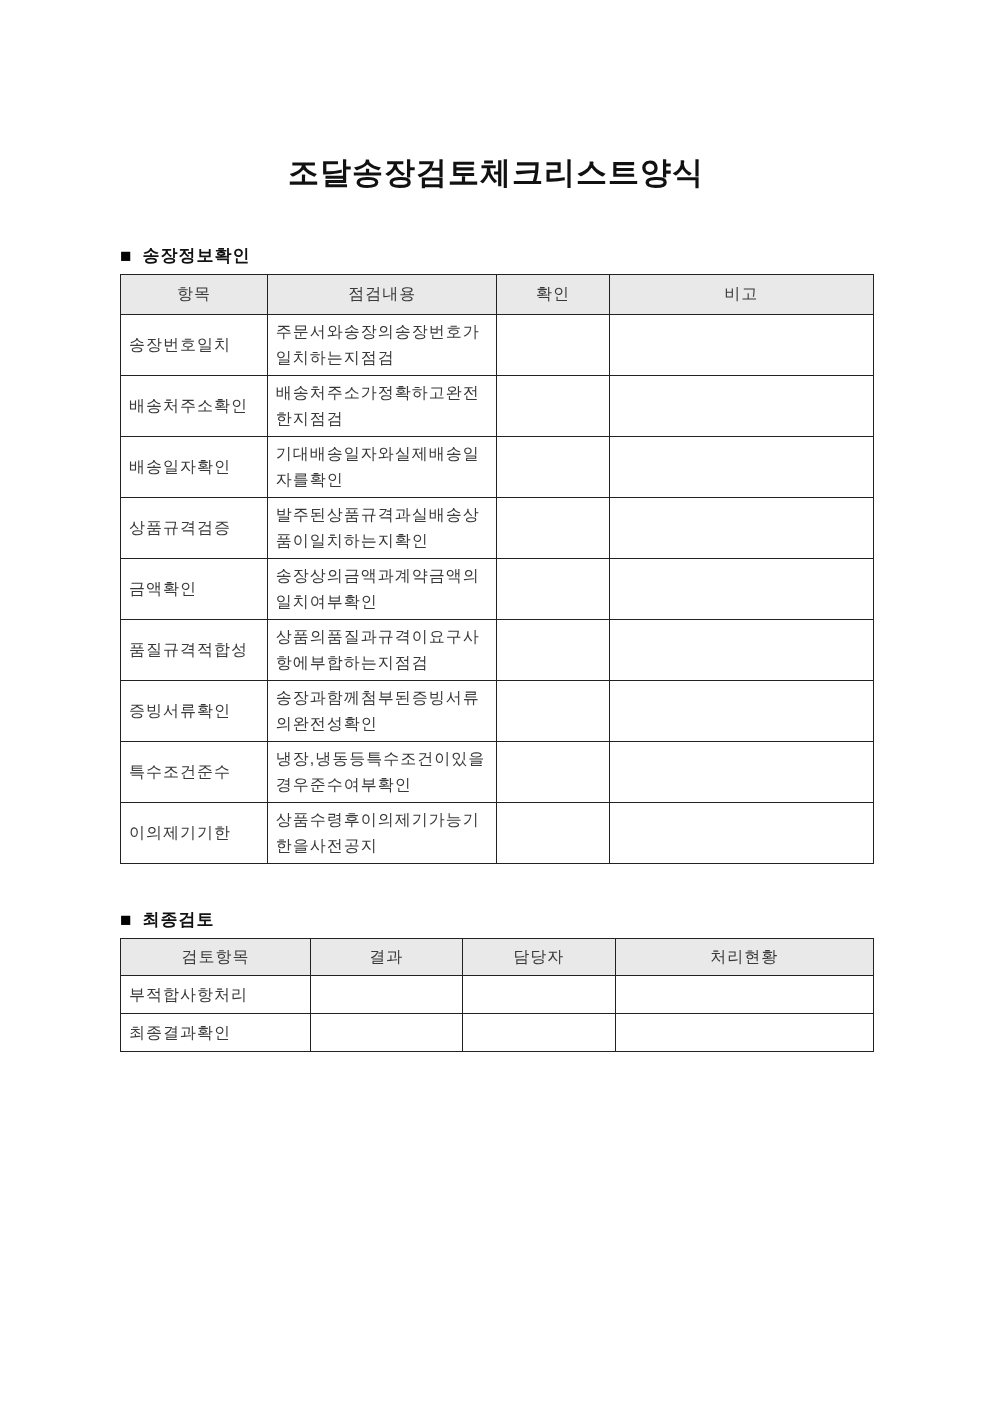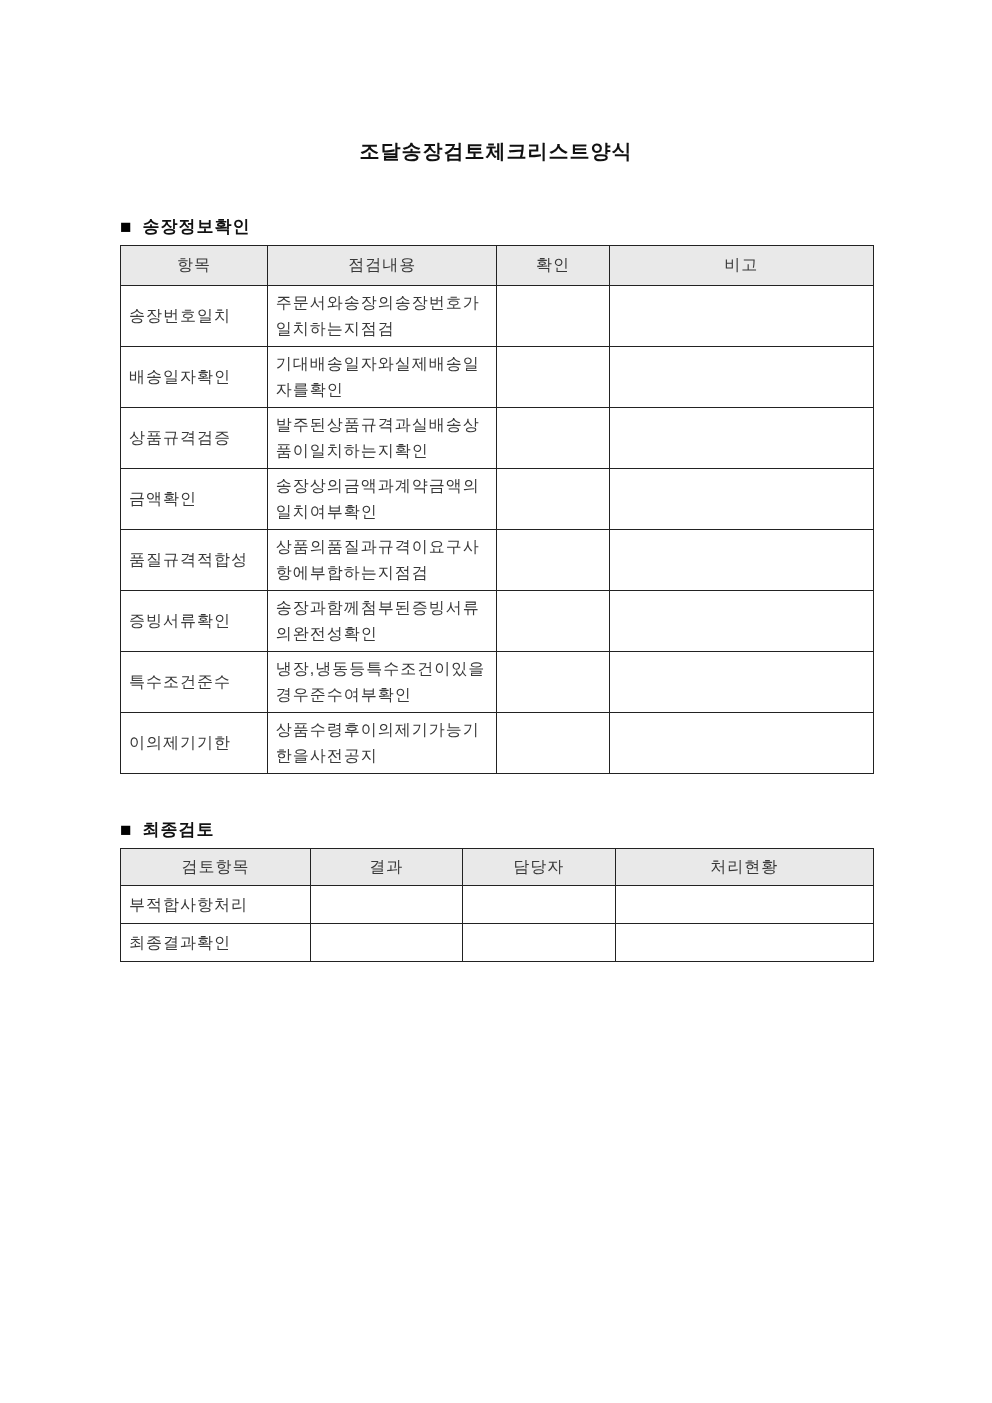--- a/index.html
+++ b/index.html
@@ -11,24 +11,24 @@
   *{box-sizing:border-box;}
   html,body{margin:0;padding:0;background:#ffffff;}
   body{
     width:992px;height:1403px;
     font-family:"Liberation Sans","DejaVu Sans",sans-serif;
     color:var(--text);
     overflow:hidden;
   }
   .page{position:relative;width:992px;height:1403px;background:#ffffff;}
   .doc-title{
-    margin:4px;
+    margin:18px;
     padding-top:134px;
     text-align:center;
-    font-size:20px;
+    font-size:31px;
     font-weight:bold;
     letter-spacing:1px;
     color:var(--title-text);
   }
   .content{width:754px;margin-left:120px;}
   .section-heading{
     display:flex;
     align-items:center;
     gap:10px;
     font-size:17px;
@@ -115,20 +115,26 @@
         </tr>
       </thead>
       <tbody id="invoice-rows">
           <tr>
             <td>송장번호일치</td>
             <td>주문서와송장의송장번호가일치하는지점검</td>
             <td></td>
             <td></td>
           </tr>
           <tr>
+            <td>배송처주소확인</td>
+            <td>배송처주소가정확하고완전한지점검</td>
+            <td></td>
+            <td></td>
+          </tr>
+          <tr>
             <td>배송일자확인</td>
             <td>기대배송일자와실제배송일자를확인</td>
             <td></td>
             <td></td>
           </tr>
           <tr>
             <td>상품규격검증</td>
             <td>발주된상품규격과실배송상품이일치하는지확인</td>
             <td></td>
             <td></td>

